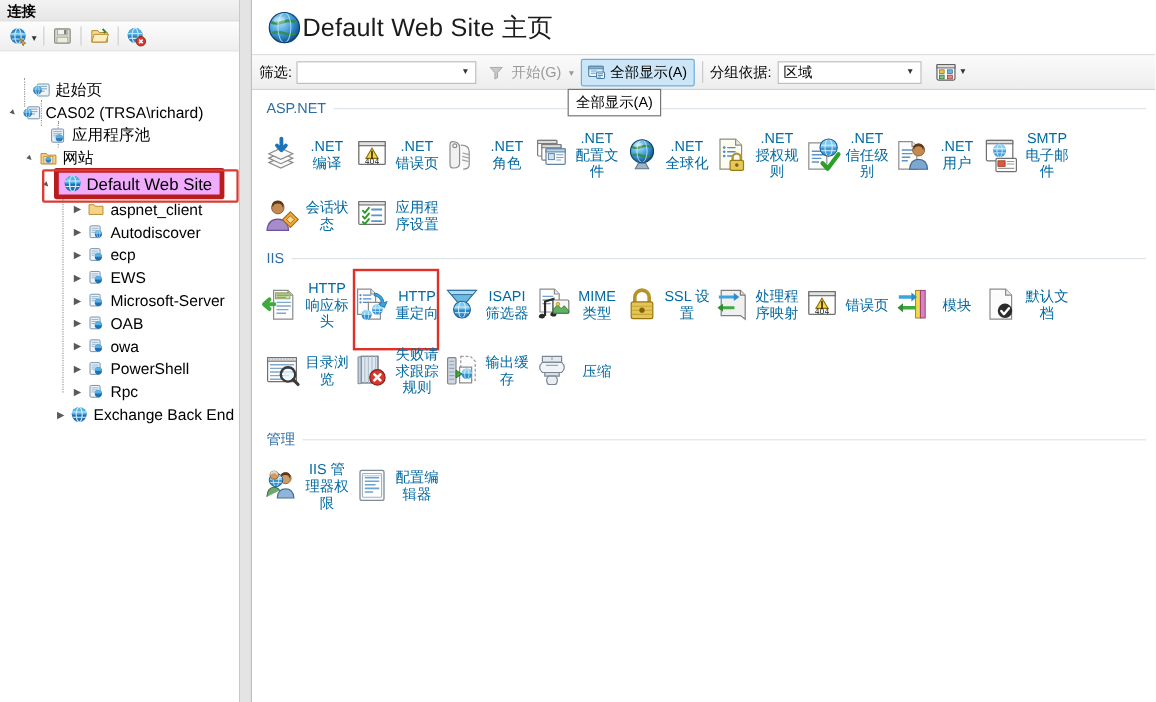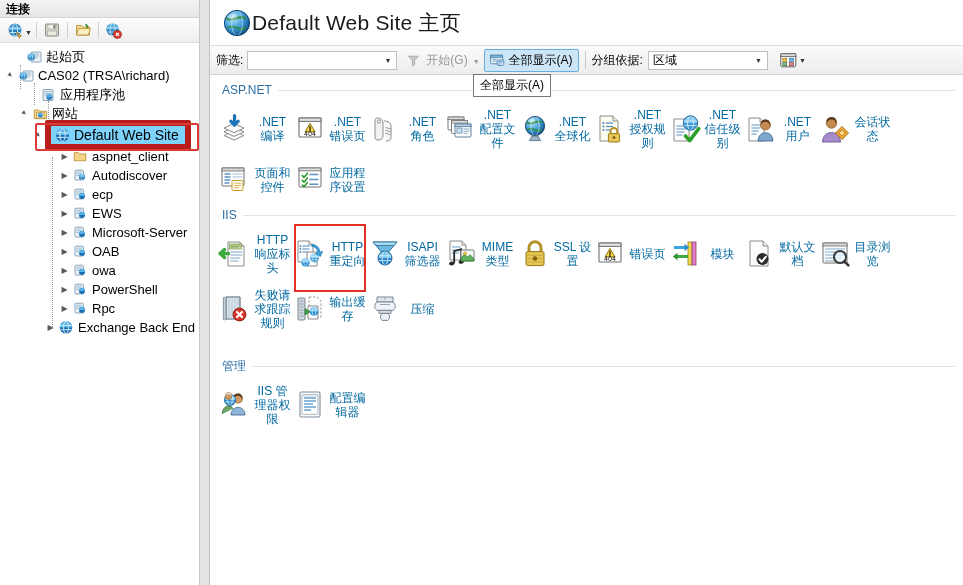--- a/index.html
+++ b/index.html
@@ -29,31 +29,31 @@
   .left-toolbar{
     height:24px;background:#f5f5f5;
     border-bottom:1px solid #dcdcdc;
     display:flex;align-items:center;padding-left:4px;gap:2px;
     background:linear-gradient(to bottom,#fdfdfd 0%,#eeeeee 100%);
   }
   .tb-btn{width:22px;height:20px;display:flex;align-items:center;justify-content:center;cursor:default;}
   .tb-sep{width:1px;height:16px;background:#d0d0d0;margin:0 2px;}
   .tb-caret{font-size:7px;color:#333;margin-left:-3px;margin-top:4px;}
 
-  .tree{flex:1;background:#fff;overflow:hidden;padding-top:4px;position:relative;}
+  .tree{flex:1;background:#fff;overflow:hidden;padding-top:22px;position:relative;}
   .tnode{display:flex;align-items:center;height:19px;white-space:nowrap;font-size:13px;cursor:default;position:relative;}
   .tnode .exp{width:13px;text-align:center;font-size:8px;color:#5a5a5a;flex:0 0 13px;}
   .tnode .ico{width:18px;height:16px;flex:0 0 18px;display:flex;align-items:center;justify-content:center;margin-right:3px;}
   .tnode .lbl{font-size:13px;color:#000;line-height:16px;}
   .dotline{position:absolute;border-left:1px dotted #9a9a9a;}
 
   
   .sel-wrap{position:relative;}
   .sel-row{
-    background:#7dd3fc;border:6px solid #b91c1c;border-radius:2px;
+    background:#f0abfc;border:4px solid #b91c1c;border-radius:2px;
     display:inline-flex;align-items:center;height:18px;padding:0 6px 0 2px;
     margin-left:0px;
   }
   .redbox{
     position:absolute;border:2px solid #d83c32;border-radius:2px;
     pointer-events:none;
   }
 
   
   .splitter{width:10px;height:585px;background:#e4e4e4;border-right:1px solid #c0c0c0;box-sizing:border-box;}
@@ -596,48 +596,50 @@
                 <path d="M17 6v4h4" fill="#ececec" stroke="#8d8d8d" stroke-width="1"></path>
                 <path d="M8.5 13h9M8.5 16h9M8.5 19h7M8.5 22h5" stroke="#5b93c6" stroke-width="1.2"></path>
                 <circle cx="22.5" cy="13" r="5" fill="#c58a52" stroke="#8a5d2f" stroke-width=".8"></circle>
                 <path d="M18.2 10c1.2-3 7-3.4 8.3-.2.5 1.3.2 2.6-.4 3.2-.2-2.2-1.4-3.2-3.7-3.2-2 0-3.3.8-3.6 2.7-.6-.6-.9-1.6-.6-2.5z" fill="#5a3a1b"></path>
                 <path d="M15 29c.4-5.4 3.4-8.2 7.5-8.2S29.6 23.6 30 29z" fill="#7ba7d0" stroke="#41678e" stroke-width=".9"></path>
               </svg>
             </span>
             <span class="tlbl">.NET 用户</span>
           </div>
 
+          <div class="tile">
+            <span class="tico">
+              <svg width="34" height="34" viewBox="0 0 34 34">
+                <rect x="4" y="5" width="22" height="17" rx="1" fill="#fff" stroke="#6f6f6f" stroke-width="1"></rect>
+                <rect x="4" y="5" width="22" height="2.8" fill="#dedede" stroke="#6f6f6f" stroke-width=".9"></rect>
+                <circle cx="15" cy="13.5" r="5.4" fill="#3f9bd8"></circle>
+                <path d="M9.6 13.5a5.4 5.4 0 0 1 10.8 0" fill="#83ccf0"></path>
+                <ellipse cx="15" cy="13.5" rx="2.2" ry="5.3" fill="none" stroke="#dbf2fd" stroke-width=".7"></ellipse>
+                <path d="M9.7 11.8h10.6M10.2 15.4h9.6" stroke="#dbf2fd" stroke-width=".7"></path>
+                <rect x="12" y="20" width="17" height="11" rx="1" fill="#fff" stroke="#6f6f6f" stroke-width="1"></rect>
+                <rect x="13.6" y="22" width="6" height="4.6" fill="#e05a3a" stroke="#933a22" stroke-width=".7"></rect>
+                <path d="M21 22.6h6.2M21 24.6h6.2M13.6 28.3h13.6" stroke="#9b9b9b" stroke-width=".9"></path>
+              </svg>
+            </span>
+            <span class="tlbl">SMTP 电子邮件</span>
+          </div>
 
           <div class="tile">
             <span class="tico">
               <svg width="34" height="34" viewBox="0 0 34 34">
                 <circle cx="13.5" cy="11" r="5.2" fill="#c58a52" stroke="#8a5d2f" stroke-width=".8"></circle>
                 <path d="M8.9 7.8c1.2-3.4 7.6-3.8 9.1-.3.6 1.4.2 2.9-.5 3.6-.2-2.4-1.5-3.5-4-3.5-2.2 0-3.6.9-4 3-.7-.7-1-1.8-.6-2.8z" fill="#5a3a1b"></path>
                 <path d="M4.5 30c.5-6.2 4-9.4 9-9.4s8.5 3.2 9 9.4z" fill="#a68cc8" stroke="#6d519a" stroke-width=".9"></path>
                 <path d="M24 14.5l6.5 6.5-6.5 6.5-6.5-6.5z" fill="#f0a93a" stroke="#a96f13" stroke-width="1"></path>
                 <path d="M24 17.8l3.2 3.2-3.2 3.2-3.2-3.2z" fill="#fbd98e" stroke="#a96f13" stroke-width=".8"></path>
               </svg>
             </span>
             <span class="tlbl">会话状态</span>
           </div>
 
-          <div class="tile">
-            <span class="tico">
-              <svg width="34" height="34" viewBox="0 0 34 34">
-                <rect x="4" y="6" width="22" height="18" rx="1" fill="#fff" stroke="#6f6f6f" stroke-width="1"></rect>
-                <rect x="4" y="6" width="22" height="3" fill="#e4e4e4" stroke="#6f6f6f" stroke-width=".9"></rect>
-                <path d="M5.5 7.1h19" stroke="#a7a7a7" stroke-width=".7" stroke-dasharray="1.1 1.1"></path>
-                <path d="M6.5 12h6M6.5 15h6M6.5 18h6M6.5 21h5" stroke="#5b93c6" stroke-width="1.3"></path>
-                <path d="M14.5 12h10M14.5 15h10" stroke="#9fbdd6" stroke-width="1.1"></path>
-                <rect x="14" y="18.5" width="11" height="10" rx="1" fill="#fffdf3" stroke="#c29a2e" stroke-width="1"></rect>
-                <path d="M16 21.2h7M16 23.4h7M16 25.6h5" stroke="#d8b352" stroke-width="1"></path>
-              </svg>
-            </span>
-            <span class="tlbl">页面和控件</span>
-          </div>
 
           <div class="tile">
             <span class="tico">
               <svg width="34" height="34" viewBox="0 0 34 34">
                 <rect x="6" y="6" width="22" height="19" rx="1" fill="#fff" stroke="#6f6f6f" stroke-width="1"></rect>
                 <rect x="6" y="6" width="22" height="2.8" fill="#e4e4e4" stroke="#6f6f6f" stroke-width=".9"></rect>
                 <path d="M9.4 13.6l1.6 1.8 3.4-4.2" fill="none" stroke="#2b9a2b" stroke-width="1.6" stroke-linecap="round" stroke-linejoin="round"></path>
                 <path d="M9.4 18.4l1.6 1.8 3.4-4.2" fill="none" stroke="#2b9a2b" stroke-width="1.6" stroke-linecap="round" stroke-linejoin="round"></path>
                 <path d="M9.4 23l1.6 1.8 3.4-4.2" fill="none" stroke="#2b9a2b" stroke-width="1.6" stroke-linecap="round" stroke-linejoin="round"></path>
                 <path d="M16.4 12.6h9M16.4 17.4h9M16.4 22.2h9" stroke="#5b93c6" stroke-width="1.5"></path>
@@ -733,20 +735,33 @@
               <svg width="34" height="34" viewBox="0 0 34 34">
                 <path d="M11 15v-4.2a6 6 0 0 1 12 0V15" fill="none" stroke="#b59329" stroke-width="3"></path>
                 <rect x="8" y="14.6" width="18" height="14" rx="1.6" fill="#e5c556" stroke="#937611" stroke-width="1"></rect>
                 <path d="M8.4 18.2h17.2M8.4 21.6h17.2M8.4 25h17.2" stroke="#c5a534" stroke-width=".9"></path>
                 <circle cx="17" cy="21.5" r="2.2" fill="#7e6310"></circle>
               </svg>
             </span>
             <span class="tlbl">SSL 设置</span>
           </div>
 
+          <div class="tile">
+            <span class="tico">
+              <svg width="34" height="34" viewBox="0 0 34 34">
+                <path d="M8 5h16l4 4v20l-4 -3H8z" fill="#f0f0f0" stroke="#7e7e7e" stroke-width="1"></path>
+                <path d="M24 5v4h4" fill="#e0e0e0" stroke="#7e7e7e" stroke-width="1"></path>
+                <path d="M8 10.5h13M6 10.5h2" stroke="#3aa3e0" stroke-width="2.6"></path>
+                <path d="M18.5 7.2l4.6 3.3-4.6 3.3z" fill="#2e8ccb"></path>
+                <path d="M6 19.5h13" stroke="#3fa83f" stroke-width="2.6"></path>
+                <path d="M9.5 16.2l-4.6 3.3 4.6 3.3z" fill="#2f8f2f"></path>
+              </svg>
+            </span>
+            <span class="tlbl">处理程序映射</span>
+          </div>
 
           <div class="tile">
             <span class="tico">
               <svg width="34" height="34" viewBox="0 0 34 34">
                 <rect x="6" y="6" width="22" height="19" rx="1" fill="#fff" stroke="#6f6f6f" stroke-width="1.1"></rect>
                 <rect x="6" y="6" width="22" height="3.4" fill="#e2e2e2" stroke="#6f6f6f" stroke-width="1"></rect>
                 <path d="M17 11.5l5 8.4h-10z" fill="#f6d84a" stroke="#8a6f10" stroke-width="1"></path>
                 <path d="M17 14.4v3.1M17 18.6v.9" stroke="#3a2d00" stroke-width="1.4" stroke-linecap="round"></path>
                 <text x="17" y="24.3" font-size="6.4" text-anchor="middle" fill="#222" font-family="DejaVu Sans, sans-serif">404</text>
               </svg>

